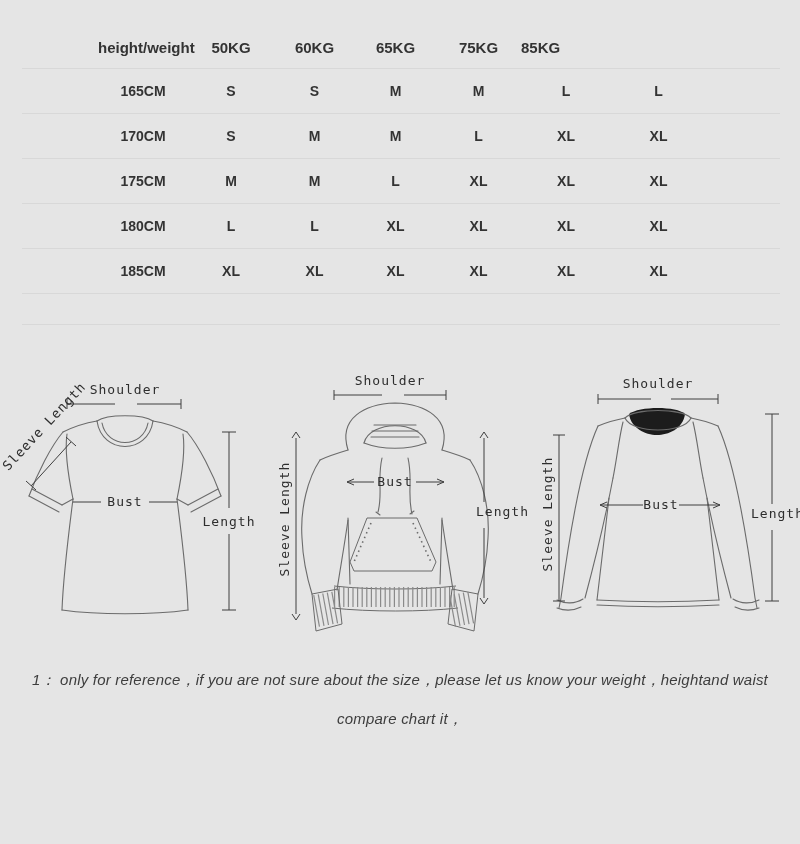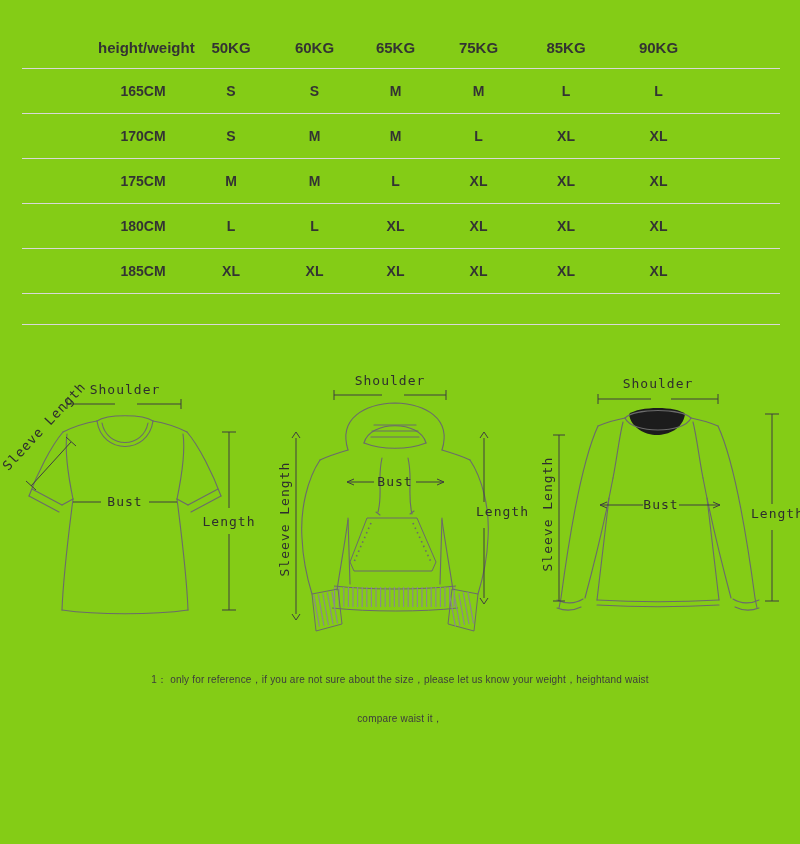--- a/index.html
+++ b/index.html
@@ -1,18 +1,18 @@
 <!DOCTYPE html>
 <html><head>
 <meta charset="utf-8">
 <style>
   html,body { margin:0; padding:0; background:#ffffff; }
   .page {
     position:relative; width:800px; height:844px;
-    background:#84cc16; overflow:hidden;
+    background:#e5e5e5; overflow:hidden;
     font-family:"Liberation Sans", sans-serif; color:#333333;
   }
 
   
   .size-table { position:absolute; top:0; left:22px; width:758px; }
   .t-row {
     display:grid;
     grid-template-columns:166px 86px 81px 81px 85px 90px 169px;
     align-items:center;
     border-bottom:1px solid #d8d8d8;
@@ -34,37 +34,36 @@
   .dlabel {
     position:absolute; font-family:"DejaVu Sans Mono", monospace;
     font-size:13px; color:#2e2e2e; letter-spacing:1px;
     white-space:nowrap; text-align:center;
   }
   .rot45 { transform:rotate(-47deg); }
   .rot90 { transform:rotate(-90deg); }
 
   
   .notes { position:absolute; top:660px; left:0; width:800px; text-align:center; }
-  .note-line { height:39px; line-height:39px; font-size:10px; color:#3d3d3d; letter-spacing:0.2px; }
+  .note-line { height:39px; line-height:39px; font-size:15px; color:#3d3d3d; letter-spacing:0.2px;font-style:italic; }
 </style>
 </head>
 <body>
 
 <div class="page">
 
   <div class="size-table">
 
     <div class="t-row t-header">
       <div>height/weight</div>
       <div>50KG</div>
       <div>60KG</div>
       <div>65KG</div>
       <div>75KG</div>
       <div>85KG</div>
-      <div>90KG</div>
     </div>
 
     <div class="t-row">
       <div>165CM</div>
       <div>S</div>
       <div>S</div>
       <div>M</div>
       <div>M</div>
       <div>L</div>
       <div>L</div>
@@ -235,16 +234,16 @@
       </g>
     </svg>
     <span class="dlabel" style="left:63px; top:8px; width:124px;">Shoulder</span>
     <span class="dlabel rot90" style="left:-37px; top:145px; width:102px;">Sleeve Length</span>
     <span class="dlabel" style="left:103px; top:129px; width:50px;">Bust</span>
     <span class="dlabel" style="left:218px; top:138px; width:50px;">Length</span>
   </div>
 
   <div class="notes">
     <div class="note-line">1：  only for reference，if you are not sure about the size，please let us know your weight，heightand waist</div>
-    <div class="note-line">compare waist it，</div>
+    <div class="note-line">compare chart it，</div>
   </div>
 
 </div>
 
 </body></html>

